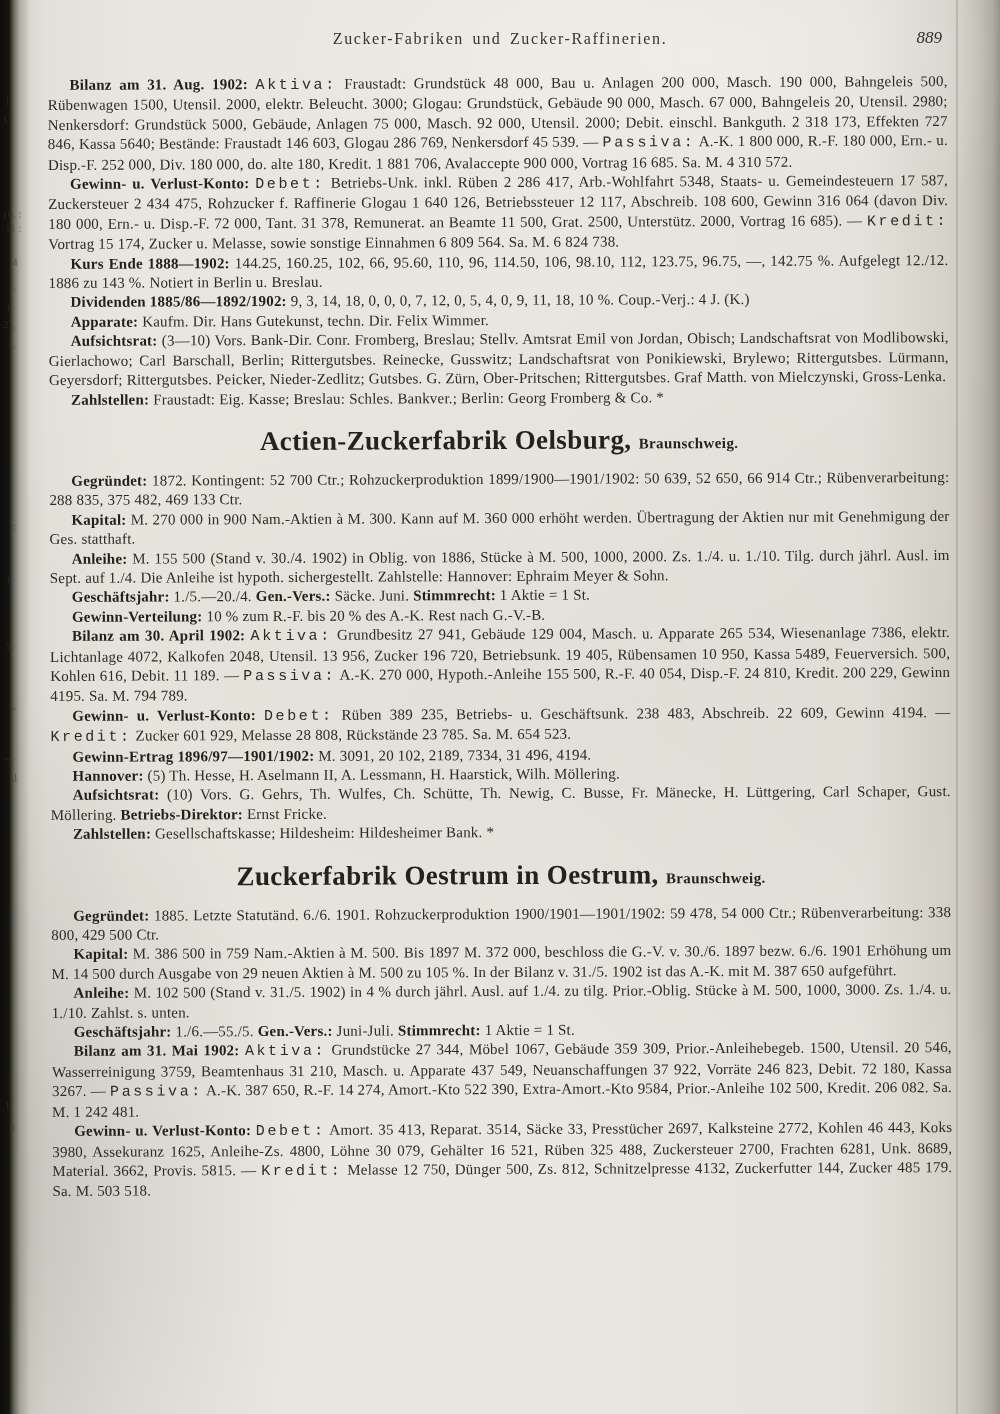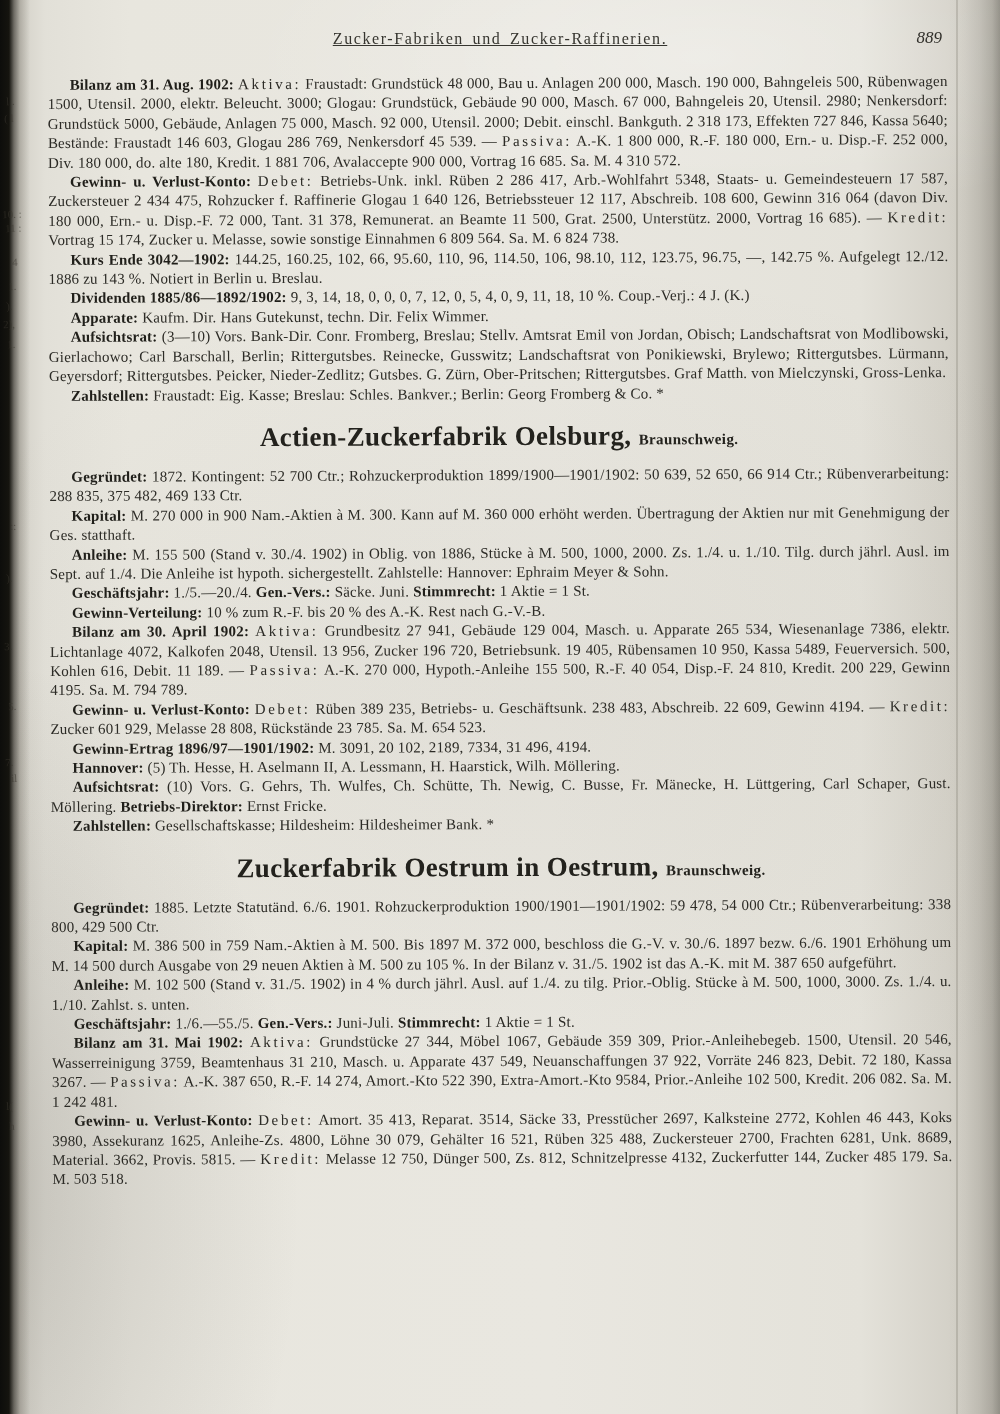--- a/index.html
+++ b/index.html
@@ -37,40 +37,39 @@
   }
   .edge-right::after {
     content: ""; position: absolute; right: 42px; top: 0; bottom: 0; width: 2px;
     background: rgba(110,106,96,0.25);
   }
   .running-title {
     position: absolute; top: 30px; left: 0; width: 100%;
     text-align: center;
     font-size: 16px; letter-spacing: 1.6px; word-spacing: 3px;
     color: #36352f;
-    text-decoration: underline;
   }
   .page-number {
     position: absolute; top: 28px; right: 58px;
     font-size: 17px; color: #302f2a; font-style: italic;
   }
   .content {
     position: absolute; top: 74px; left: 50px; width: 900px;
     transform: rotate(-0.25deg);
   }
   p.entry {
     margin: 0;
     font-size: 15px; line-height: 19.4px;
     letter-spacing: 0.2px;
     text-align: justify;
     text-indent: 22px;
     color: #2c2b26;
   }
   p.entry b.lbl { font-weight: 700; color: #201f1a; }
-  p.entry .sperr { letter-spacing: 2.6px; }
+  p.entry .sperr { letter-spacing: 2.6px; font-family: Liberation Mono, monospace; }
   .company {
     text-align: center;
     font-weight: 700;
     margin: 16px 0 10px 0;
     line-height: 32px;
     color: #23221d;
     letter-spacing: 0.4px;
   }
   .company .company-main { font-size: 27px; }
   .company .company-sub  { font-size: 15px; }
@@ -107,21 +106,21 @@
       <span class="mark" style="top: 1100px; left: 6px;">l(</span>
       <span class="mark" style="top: 1120px; left: 9px;">h</span>
     </div>
 
   <div class="running-title">Zucker-Fabriken und Zucker-Raffinerien.</div>
   <div class="page-number">889</div>
 
   <div class="content" id="content">
       <p class="entry"><b class="lbl">Bilanz am 31. Aug. 1902:</b> <span class="sperr">Aktiva:</span> <span>Fraustadt: Grundstück 48 000, Bau u. Anlagen 200 000, Masch. 190 000, Bahngeleis 500, Rübenwagen 1500, Utensil. 2000, elektr. Beleucht. 3000; Glogau: Grundstück, Gebäude 90 000, Masch. 67 000, Bahngeleis 20, Utensil. 2980; Nenkersdorf: Grundstück 5000, Gebäude, Anlagen 75 000, Masch. 92 000, Utensil. 2000; Debit. einschl. Bankguth. 2 318 173, Effekten 727 846, Kassa 5640; Bestände: Fraustadt 146 603, Glogau 286 769, Nenkersdorf 45 539. —</span> <span class="sperr">Passiva:</span> <span>A.-K. 1 800 000, R.-F. 180 000, Ern.- u. Disp.-F. 252 000, Div. 180 000, do. alte 180, Kredit. 1 881 706, Avalaccepte 900 000, Vortrag 16 685. Sa. M. 4 310 572.</span> </p>
       <p class="entry"><b class="lbl">Gewinn- u. Verlust-Konto:</b> <span class="sperr">Debet:</span> <span>Betriebs-Unk. inkl. Rüben 2 286 417, Arb.-Wohlfahrt 5348, Staats- u. Gemeindesteuern 17 587, Zuckersteuer 2 434 475, Rohzucker f. Raffinerie Glogau 1 640 126, Betriebssteuer 12 117, Abschreib. 108 600, Gewinn 316 064 (davon Div. 180 000, Ern.- u. Disp.-F. 72 000, Tant. 31 378, Remunerat. an Beamte 11 500, Grat. 2500, Unterstütz. 2000, Vortrag 16 685). —</span> <span class="sperr">Kredit:</span> <span>Vortrag 15 174, Zucker u. Melasse, sowie sonstige Einnahmen 6 809 564. Sa. M. 6 824 738.</span> </p>
-      <p class="entry"><b class="lbl">Kurs Ende 3042—1902:</b> <span>144.25, 160.25, 102, 66, 95.60, 110, 96, 114.50, 106, 98.10, 112, 123.75, 96.75, —, 142.75 %. Aufgelegt 12./12. 1886 zu 143 %. Notiert in Berlin u. Breslau.</span> </p>
+      <p class="entry"><b class="lbl">Kurs Ende 1888—1902:</b> <span>144.25, 160.25, 102, 66, 95.60, 110, 96, 114.50, 106, 98.10, 112, 123.75, 96.75, —, 142.75 %. Aufgelegt 12./12. 1886 zu 143 %. Notiert in Berlin u. Breslau.</span> </p>
       <p class="entry"><b class="lbl">Dividenden 1885/86—1892/1902:</b> <span>9, 3, 14, 18, 0, 0, 0, 7, 12, 0, 5, 4, 0, 9, 11, 18, 10 %. Coup.-Verj.: 4 J. (K.)</span> </p>
       <p class="entry"><b class="lbl">Apparate:</b> <span>Kaufm. Dir. Hans Gutekunst, techn. Dir. Felix Wimmer.</span> </p>
       <p class="entry"><b class="lbl">Aufsichtsrat:</b> <span>(3—10) Vors. Bank-Dir. Conr. Fromberg, Breslau; Stellv. Amtsrat Emil von Jordan, Obisch; Landschaftsrat von Modlibowski, Gierlachowo; Carl Barschall, Berlin; Rittergutsbes. Reinecke, Gusswitz; Landschaftsrat von Ponikiewski, Brylewo; Rittergutsbes. Lürmann, Geyersdorf; Rittergutsbes. Peicker, Nieder-Zedlitz; Gutsbes. G. Zürn, Ober-Pritschen; Rittergutsbes. Graf Matth. von Mielczynski, Gross-Lenka.</span> </p>
       <p class="entry"><b class="lbl">Zahlstellen:</b> <span>Fraustadt: Eig. Kasse; Breslau: Schles. Bankver.; Berlin: Georg Fromberg &amp; Co. *</span> </p>
       <div class="company"><span class="company-main">Actien-Zuckerfabrik Oelsburg, </span><span class="company-sub">Braunschweig.</span></div>
       <p class="entry"><b class="lbl">Gegründet:</b> <span>1872. Kontingent: 52 700 Ctr.; Rohzuckerproduktion 1899/1900—1901/1902: 50 639, 52 650, 66 914 Ctr.; Rübenverarbeitung: 288 835, 375 482, 469 133 Ctr.</span> </p>
       <p class="entry"><b class="lbl">Kapital:</b> <span>M. 270 000 in 900 Nam.-Aktien à M. 300. Kann auf M. 360 000 erhöht werden. Übertragung der Aktien nur mit Genehmigung der Ges. statthaft.</span> </p>
       <p class="entry"><b class="lbl">Anleihe:</b> <span>M. 155 500 (Stand v. 30./4. 1902) in Oblig. von 1886, Stücke à M. 500, 1000, 2000. Zs. 1./4. u. 1./10. Tilg. durch jährl. Ausl. im Sept. auf 1./4. Die Anleihe ist hypoth. sichergestellt. Zahlstelle: Hannover: Ephraim Meyer &amp; Sohn.</span> </p>
       <p class="entry"><b class="lbl">Geschäftsjahr:</b> <span>1./5.—20./4.</span> <b class="lbl">Gen.-Vers.:</b> <span>Säcke. Juni.</span> <b class="lbl">Stimmrecht:</b> <span>1 Aktie = 1 St.</span> </p>
       <p class="entry"><b class="lbl">Gewinn-Verteilung:</b> <span>10 % zum R.-F. bis 20 % des A.-K. Rest nach G.-V.-B.</span> </p>

